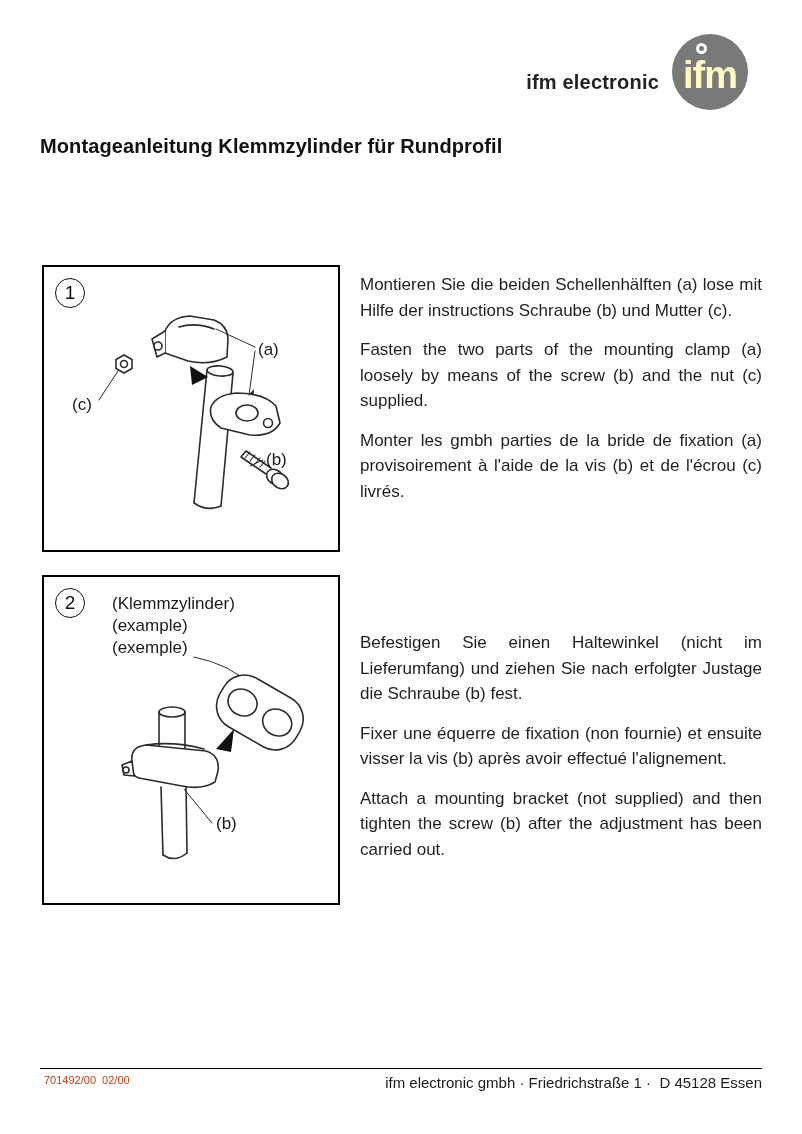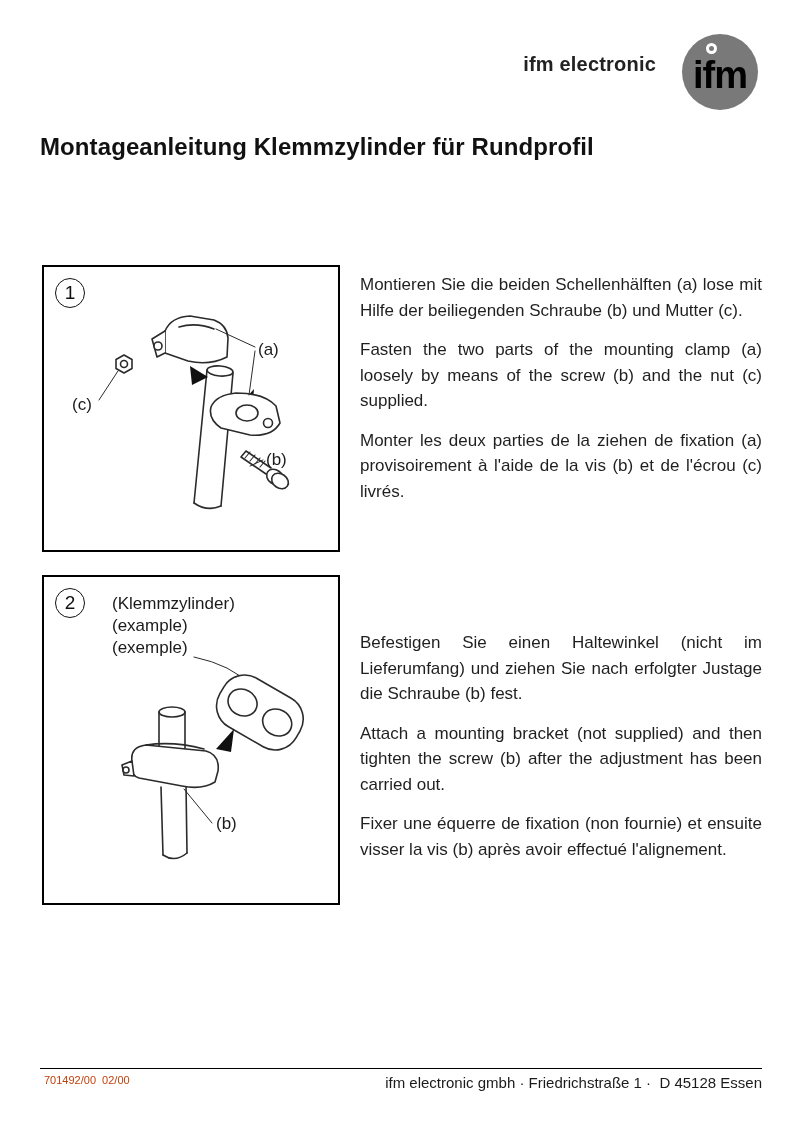--- a/index.html
+++ b/index.html
@@ -4,31 +4,31 @@
 <style>
   * { margin:0; padding:0; box-sizing:border-box; }
   html,body { background:#e9e9e9; }
   .page {
     position:relative; width:802px; height:1134px; margin:0 auto;
     background:#ffffff; color:#1b1b1b;
     font-family:"Liberation Sans", sans-serif; overflow:hidden;
   }
 
   
-  .brand-row { position:absolute; top:34px; right:44px; display:flex; align-items:center; gap:26px; }
+  .brand-row { position:absolute; top:34px; right:54px; display:flex; align-items:flex-end; gap:13px; }
   .brand-text { font-size:20px; font-weight:bold; color:#222; margin-bottom:16px; letter-spacing:.2px; }
   .logo-circle {
     position:relative; width:76px; height:76px; border-radius:50%;
     background:#797979; display:flex; align-items:center; justify-content:center;
   }
-  .logo-text { color:#000000; font-weight:bold; font-size:38px; letter-spacing:-1px; line-height:1; padding-top:6px; }
+  .logo-text { color:#fef9c3; font-weight:bold; font-size:38px; letter-spacing:-1px; line-height:1; padding-top:6px; }
   .logo-ring { position:absolute; top:9px; left:24px; width:11px; height:11px; border:3px solid #fff; border-radius:50%; background:#797979; }
 
   
-  .title-block { position:absolute; left:40px; top:131px; font-weight:bold; font-size:24px; line-height:31px; color:#111; letter-spacing:.1px; }
+  .title-block { position:absolute; left:40px; top:131px; font-weight:bold; font-size:20px; line-height:31px; color:#111; letter-spacing:.1px; }
 
   
   .figure-box { position:absolute; left:42px; width:298px; border:2.5px solid #000; background:#fff; }
   .figure-box svg { position:absolute; left:0; top:0; }
   #figure1 { top:265px; height:287px; }
   #figure2 { top:575px; height:330px; }
   .step-badge {
     position:absolute; top:11px; left:11px; width:30px; height:30px;
     border:1.8px solid #111; border-radius:50%;
     display:flex; align-items:center; justify-content:center;
@@ -99,23 +99,23 @@
         <path d="M55 133 L74 104" stroke-width="1"></path>
         <path d="M219 193 L206 199" stroke-width="1"></path>
       </g>
       <text class="svg-label" x="214" y="88">(a)</text>
       <text class="svg-label" x="28" y="143">(c)</text>
       <text class="svg-label" x="222" y="198">(b)</text>
     </svg>
   </div>
 
   <div class="text-col" id="text1">
-    <p>Montieren Sie die beiden Schellenhälften (a) lose mit Hilfe der beiliegenden Schraube (b) und Mutter (c).</p>
+    <p>Montieren Sie die beiden Schellenhälften (a) lose mit Hilfe der instructions Schraube (b) und Mutter (c).</p>
     <p>Fasten the two parts of the mounting clamp (a) loosely by means of the screw (b) and the nut (c) supplied.</p>
-    <p>Monter les deux parties de la ziehen de fixation (a) provisoirement à l'aide de la vis (b) et de l'écrou (c) livrés.</p>
+    <p>Monter les gmbh parties de la bride de fixation (a) provisoirement à l'aide de la vis (b) et de l'écrou (c) livrés.</p>
   </div>
 
   <div class="figure-box" id="figure2">
     <div class="step-badge">2</div>
     <div class="fig-captions">
       <div>(Klemmzylinder)</div>
       <div>(example)</div>
       <div>(exemple)</div>
     </div>
     <svg viewBox="0 0 294 326" width="294" height="326">
@@ -143,21 +143,21 @@
         <circle cx="82" cy="193" r="3" fill="#fff"></circle>
 
         <path d="M168 246 L140 212" stroke-width="1"></path>
       </g>
       <text class="svg-label" x="172" y="252">(b)</text>
     </svg>
   </div>
 
   <div class="text-col" id="text2">
     <p>Befestigen Sie einen Haltewinkel (nicht im Lieferumfang) und ziehen Sie nach erfolgter Justage die Schraube (b) fest.</p>
+    <p>Fixer une équerre de fixation (non fournie) et ensuite visser la vis (b) après avoir effectué l'alignement.</p>
     <p>Attach a mounting bracket (not supplied) and then tighten the screw (b) after the adjustment has been carried out.</p>
-    <p>Fixer une équerre de fixation (non fournie) et ensuite visser la vis (b) après avoir effectué l'alignement.</p>
   </div>
 
   <div class="footer-rule"></div>
   <div class="footer-left">701492/00  02/00</div>
   <div class="footer-right">ifm electronic gmbh · Friedrichstraße 1 ·  D 45128 Essen</div>
 
 </div>
 
 </body></html>

